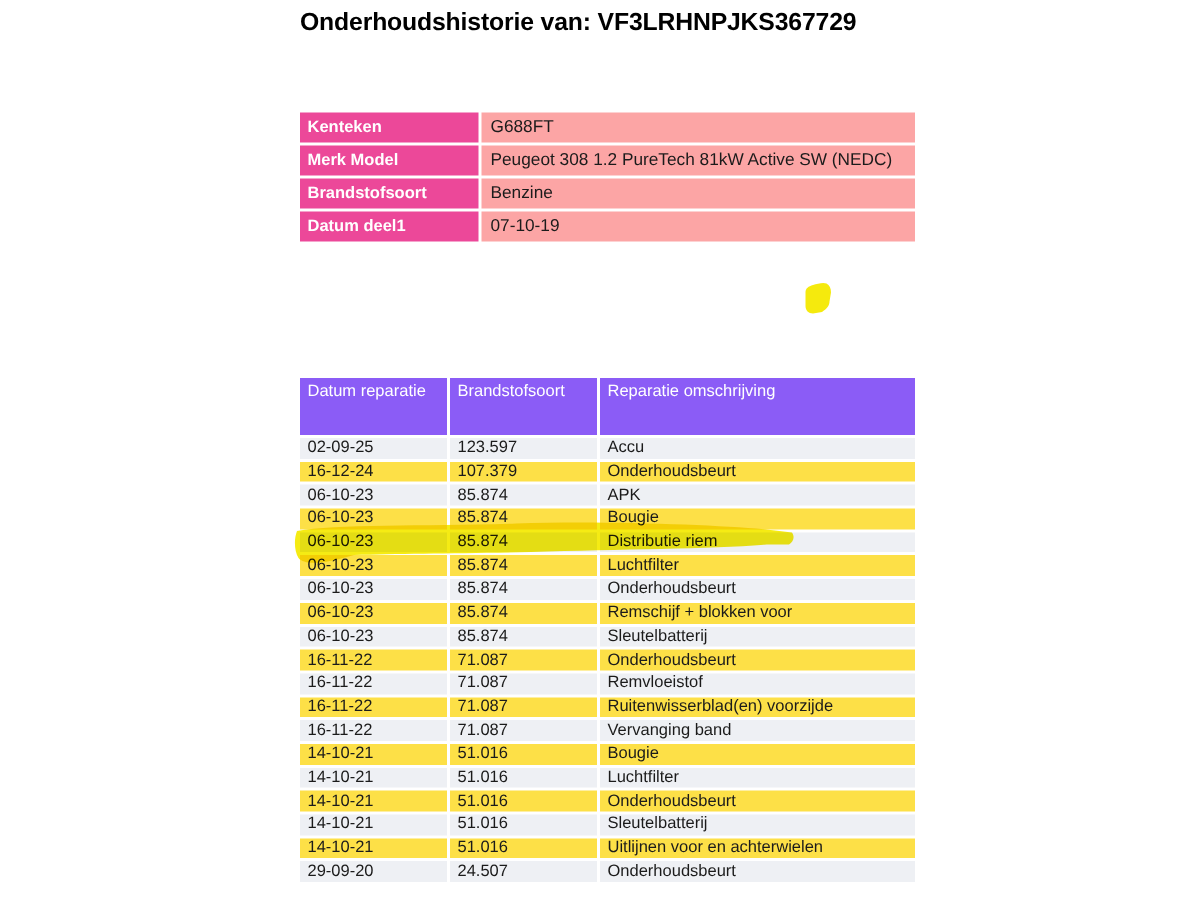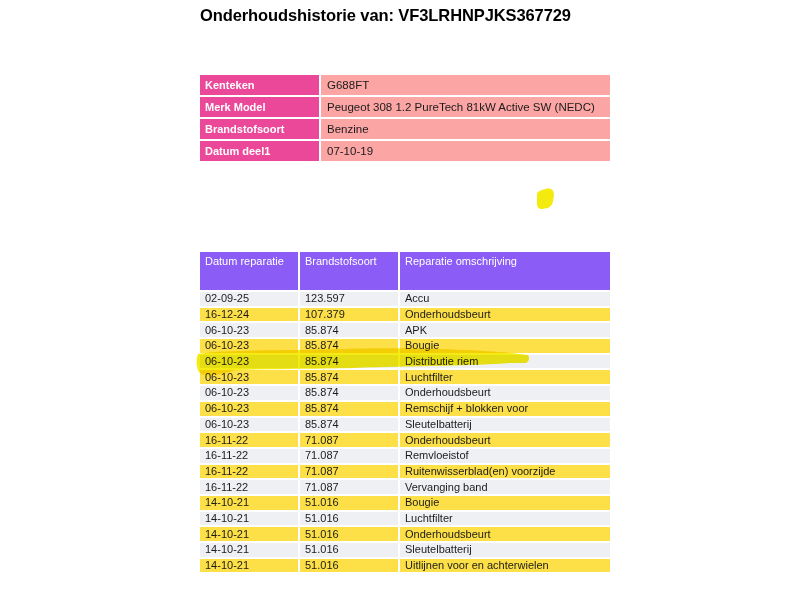--- a/index.html
+++ b/index.html
@@ -213,20 +213,25 @@
       <tr>
         <td>14-10-21</td>
         <td>51.016</td>
         <td>Sleutelbatterij</td>
       </tr>
       <tr>
         <td>14-10-21</td>
         <td>51.016</td>
         <td>Uitlijnen voor en achterwielen</td>
       </tr>
+      <tr>
+        <td>29-09-20</td>
+        <td>24.507</td>
+        <td>Onderhoudsbeurt</td>
+      </tr>
     </tbody>
   </table>
 
   <svg class="marker marker-stroke" width="346" height="36" viewBox="0 0 346 36">
     <path fill-opacity="0.92" d="M4,12
              C30,7 90,9 150,7
              C210,5 285,8 317,11
              L334,13
              C336,16 335,19 332,21
              L317,21

